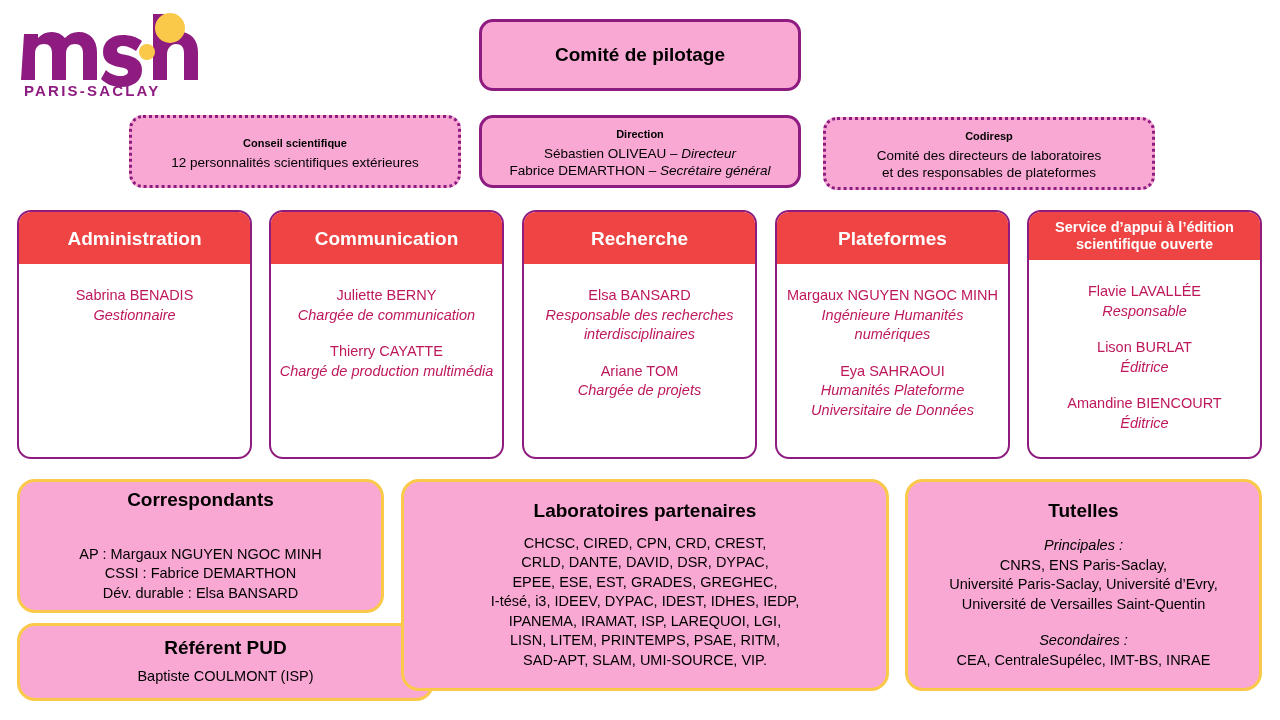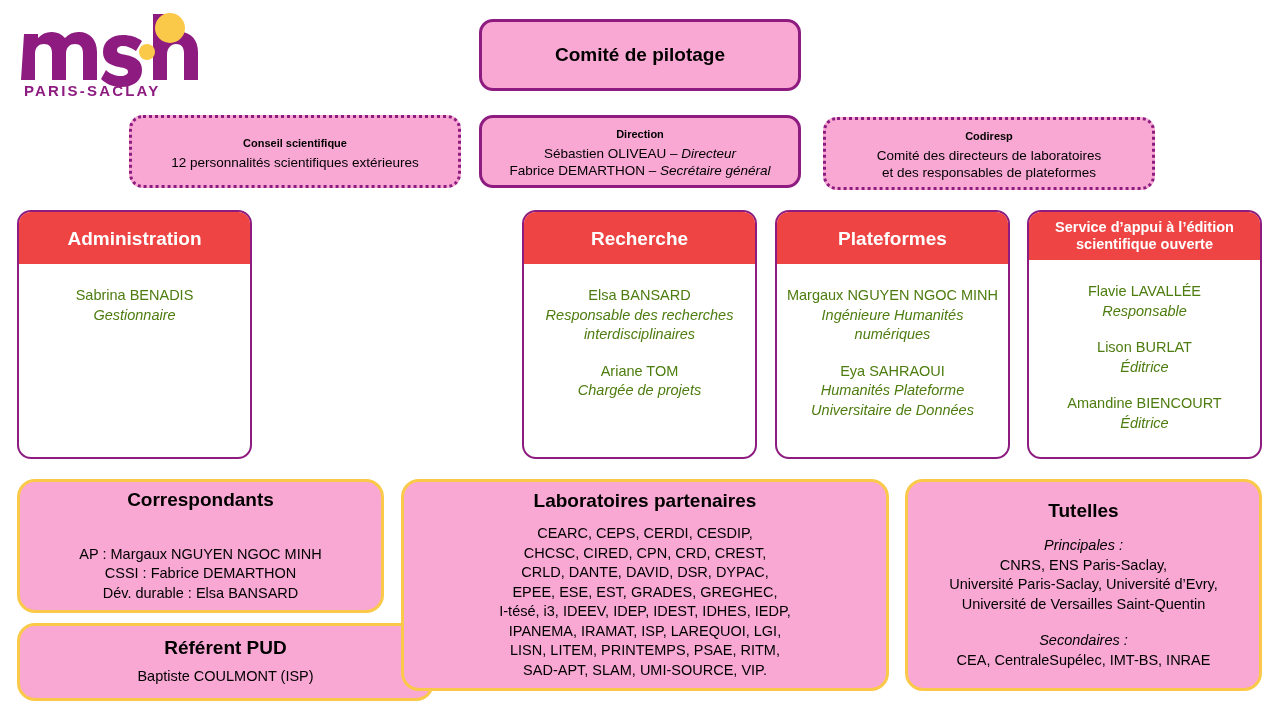--- a/index.html
+++ b/index.html
@@ -74,21 +74,21 @@
     line-height: 21px;
     padding: 0 6px;
   }
   .dept .head.two-line { font-size: 14.5px; line-height: 17px; }
   .dept .body {
     flex: 1;
     padding: 22px 8px 24px 8px;
     text-align: center;
     font-size: 14.5px;
     line-height: 19.5px;
-    color: #4d7c0f;
+    color: #be185d;
   }
   .dept .person { margin-bottom: 17px; }
   .dept .person:last-child { margin-bottom: 0; }
   .dept .role { font-style: italic; }
 
   #dept0 { left: 17px;   width: 235px; }
   #dept1 { left: 269px;  width: 235px; }
   #dept2 { left: 522px;  width: 235px; }
   #dept3 { left: 775px;  width: 235px; }
   #dept4 { left: 1027px; width: 235px; }
@@ -162,20 +162,33 @@
   <div id="dept0" class="dept">
     <div class="head">Administration</div>
     <div class="body">
       <div class="person">
         <div>Sabrina BENADIS</div>
         <div class="role">Gestionnaire</div>
       </div>
     </div>
   </div>
 
+  <div id="dept1" class="dept">
+    <div class="head">Communication</div>
+    <div class="body">
+      <div class="person">
+        <div>Juliette BERNY</div>
+        <div class="role">Chargée de communication</div>
+      </div>
+      <div class="person">
+        <div>Thierry CAYATTE</div>
+        <div class="role">Chargé de production multimédia</div>
+      </div>
+    </div>
+  </div>
 
   <div id="dept2" class="dept">
     <div class="head">Recherche</div>
     <div class="body">
       <div class="person">
         <div>Elsa BANSARD</div>
         <div class="role">Responsable des recherches interdisciplinaires</div>
       </div>
       <div class="person">
         <div>Ariane TOM</div>
@@ -226,25 +239,24 @@
   </div>
 
   <div id="referent" class="box yellow">
     <div class="ttl">Référent PUD</div>
     <div class="sub">Baptiste COULMONT (ISP)</div>
   </div>
 
   <div id="labos" class="box yellow">
     <div class="ttl">Laboratoires partenaires</div>
     <div class="sub">
-      <div>CEARC, CEPS, CERDI, CESDIP,</div>
       <div>CHCSC, CIRED, CPN, CRD, CREST,</div>
       <div>CRLD, DANTE, DAVID, DSR, DYPAC,</div>
       <div>EPEE, ESE, EST, GRADES, GREGHEC,</div>
-      <div>I-tésé, i3, IDEEV, IDEP, IDEST, IDHES, IEDP,</div>
+      <div>I-tésé, i3, IDEEV, DYPAC, IDEST, IDHES, IEDP,</div>
       <div>IPANEMA, IRAMAT, ISP, LAREQUOI, LGI,</div>
       <div>LISN, LITEM, PRINTEMPS, PSAE, RITM,</div>
       <div>SAD-APT, SLAM, UMI-SOURCE, VIP.</div>
     </div>
   </div>
 
   <div id="tutelles" class="box yellow">
     <div class="ttl">Tutelles</div>
     <div class="sub">
       <div class="grp">

